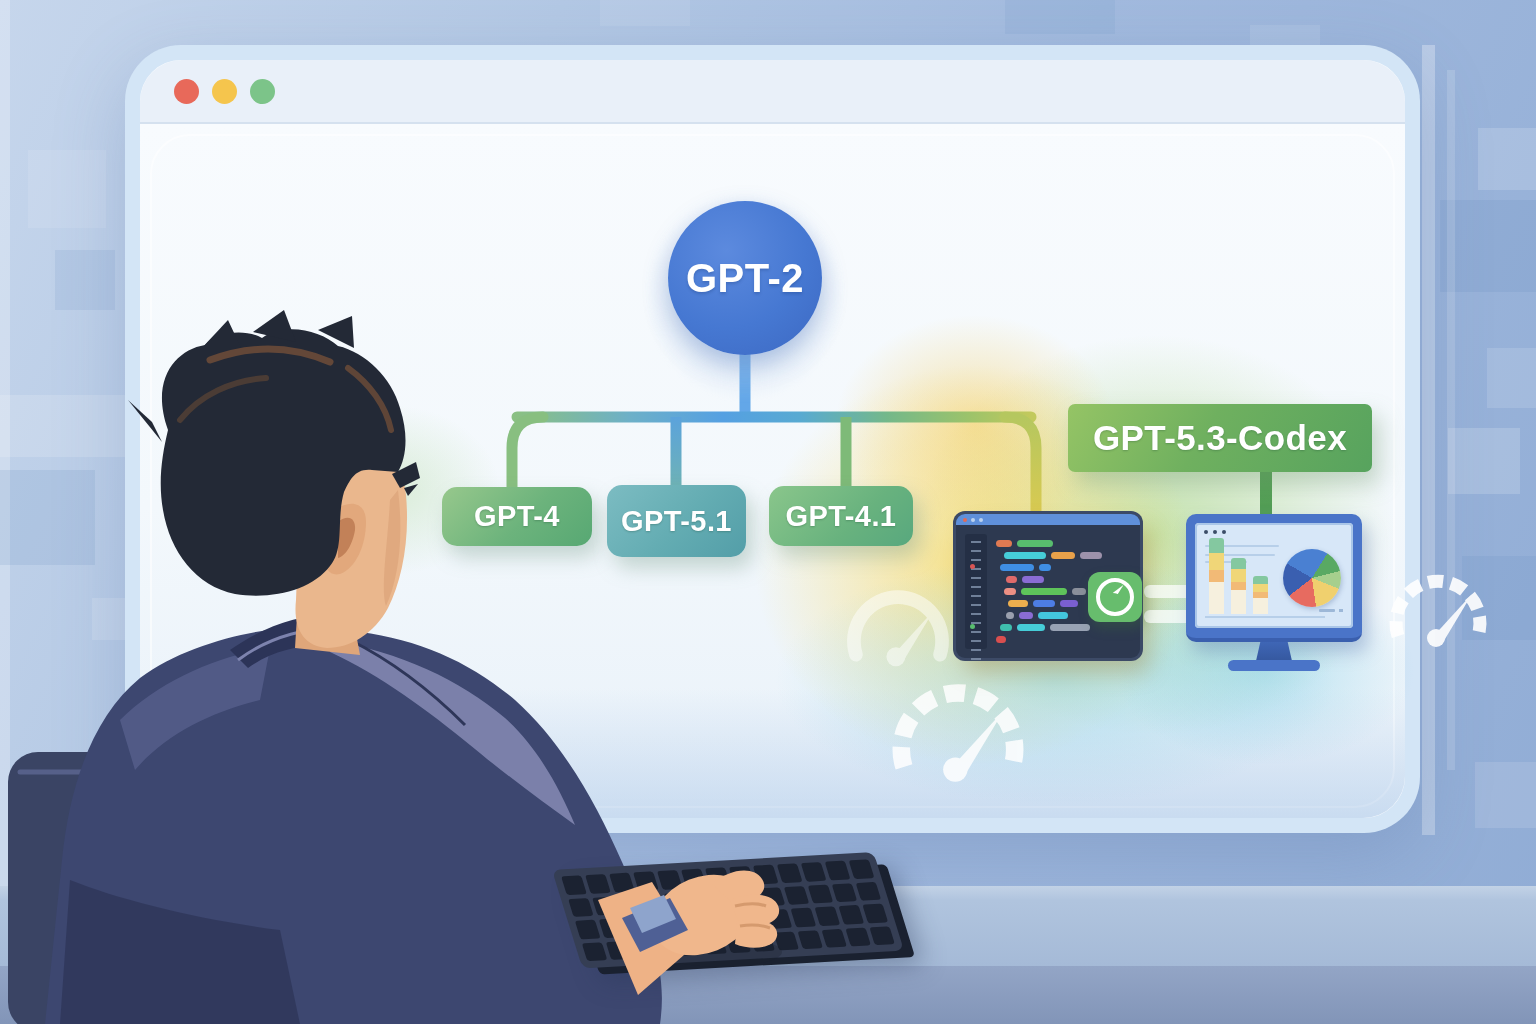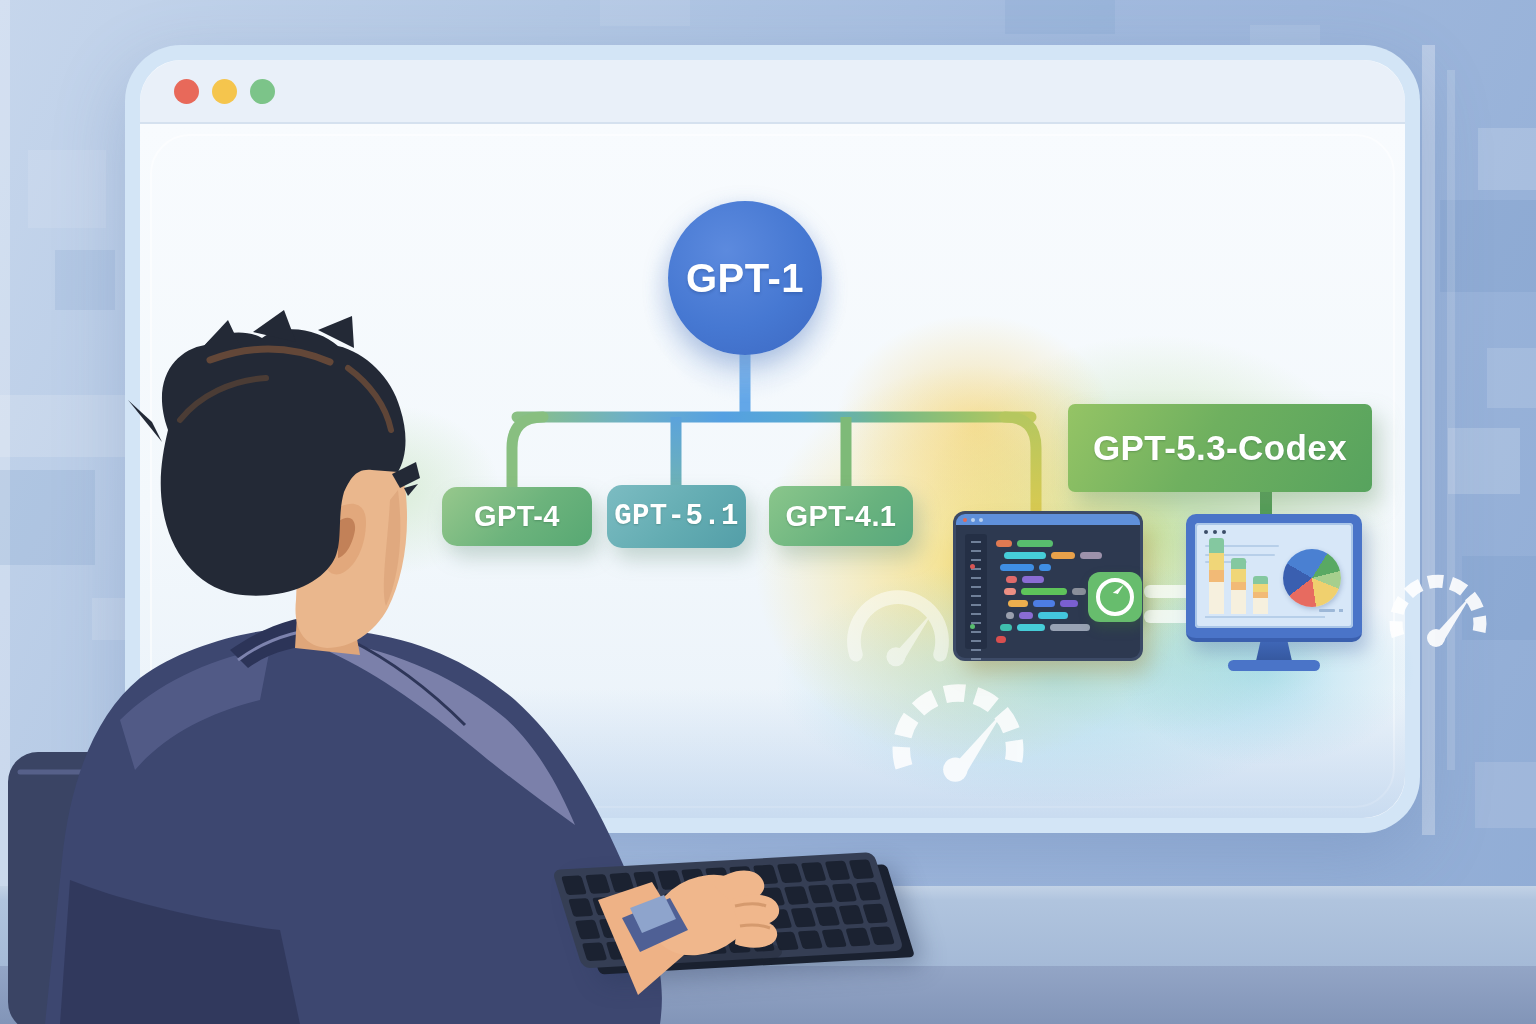--- a/index.html
+++ b/index.html
@@ -32,23 +32,23 @@
   .node-halo{left:645px;top:193px;width:200px;height:208px;border-radius:50%;
     background:radial-gradient(closest-side,rgba(188,210,240,.85),rgba(188,210,240,0));filter:blur(2px);}
   .node-root{left:668px;top:201px;width:154px;height:154px;border-radius:50%;
     background:radial-gradient(circle at 38% 32%,#5c8ade 0%,#4678d2 55%,#3c68c2 100%);
     display:flex;align-items:center;justify-content:center;color:#fff;font-weight:bold;font-size:40px;letter-spacing:.5px;
     text-shadow:0 2px 3px rgba(20,50,110,.25);box-shadow:0 10px 24px rgba(70,110,180,.35);}
   .node-box{display:flex;align-items:center;justify-content:center;color:#fff;font-weight:bold;
     font-size:29px;letter-spacing:.4px;border-radius:15px;text-shadow:0 1px 2px rgba(25,70,45,.28);
     box-shadow:7px 11px 20px rgba(110,150,130,.35);}
   .node-gpt4{left:442px;top:487px;width:150px;height:59px;background:linear-gradient(135deg,#97c88c 0%,#6cb37c 55%,#57a873 100%);}
-  .node-gpt51{left:607px;top:485px;width:139px;height:63px;background:linear-gradient(135deg,#7cbcc2 0%,#63acb2 55%,#539ea8 100%);font-family:Liberation Mono, monospace;}
+  .node-gpt51{left:607px;top:485px;width:139px;height:72px;background:linear-gradient(135deg,#7cbcc2 0%,#63acb2 55%,#539ea8 100%);}
   .node-gpt52{left:769px;top:486px;width:144px;height:60px;background:linear-gradient(135deg,#8ac68b 0%,#68b27e 60%,#58a87e 100%);}
-  .node-codex{left:1068px;top:404px;width:304px;height:88px;border-radius:7px;font-size:35px;
+  .node-codex{left:1068px;top:404px;width:304px;height:68px;border-radius:7px;font-size:35px;
     background:linear-gradient(120deg,#95c465 0%,#6fb05f 45%,#57a35e 100%);
     box-shadow:8px 12px 22px rgba(110,150,110,.35);}
   .codex-stem{left:1260px;top:470px;width:12px;height:172px;background:linear-gradient(180deg,#55a055,#4c9759);}
   
   .editor{left:956px;top:514px;width:184px;height:144px;background:#2d3950;border-radius:9px;
     box-shadow:0 0 0 3px #3c4a66,9px 14px 22px rgba(150,120,50,.35);}
   .editor-top{position:absolute;left:0;top:0;right:0;height:11px;background:#5f90da;border-radius:9px 9px 0 0;
     display:flex;align-items:center;gap:4px;padding-left:7px;}
   .editor-top i{display:block;width:4px;height:4px;border-radius:50%;}
   .gutter{position:absolute;left:9px;top:20px;width:22px;bottom:9px;background:rgba(10,18,34,.25);border-radius:3px;}
@@ -189,21 +189,21 @@
       </g>
     <g transform="translate(1438,622)" opacity=".9">
       <use href="#gauge-ticks"></use>
       </g>
   </svg>
 
   <div class="abs codex-stem"></div>
 
   <div class="abs node-halo"></div>
   <div class="abs node-root">
-    <span class="lbl">GPT-1</span>
+    <span class="lbl">GPT-2</span>
   </div>
   <div class="abs node-box node-gpt4">
     <span class="lbl">GPT-4</span>
   </div>
   <div class="abs node-box node-gpt51">
     <span class="lbl">GPT-5.1</span>
   </div>
   <div class="abs node-box node-gpt52">
     <span class="lbl">GPT-4.1</span>
   </div>

